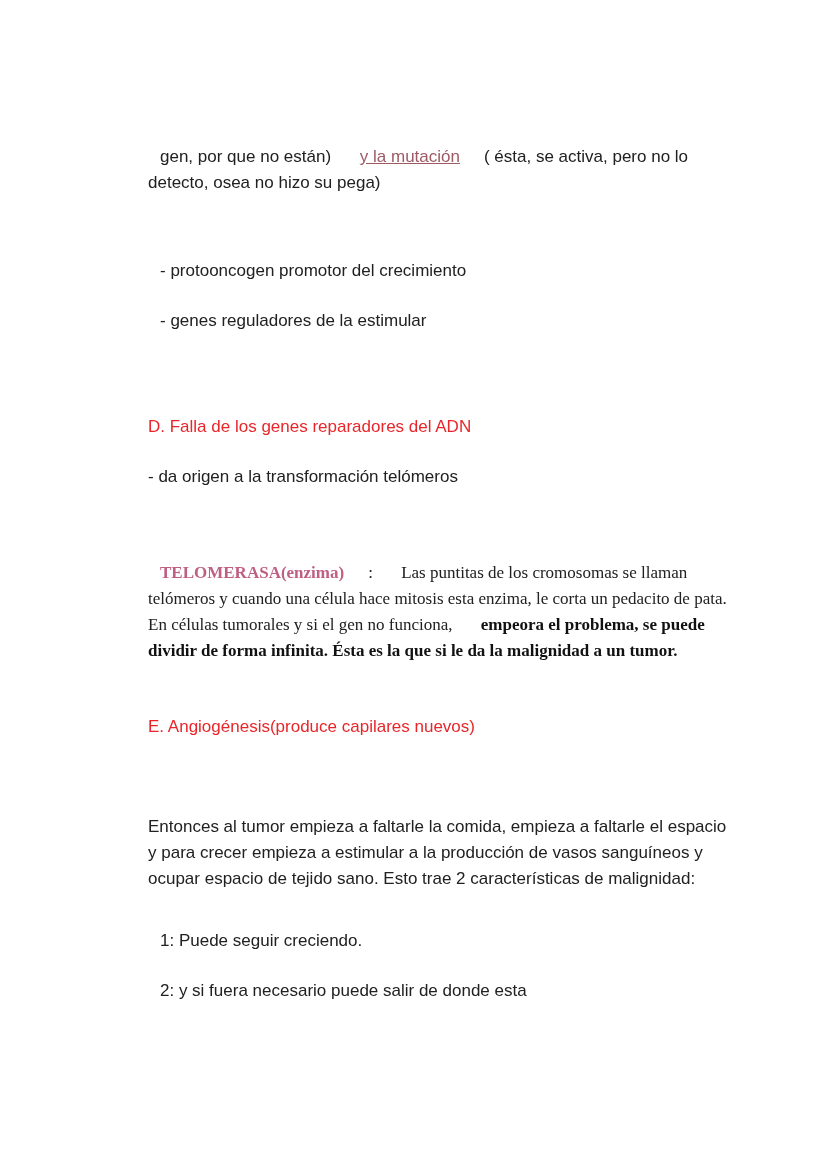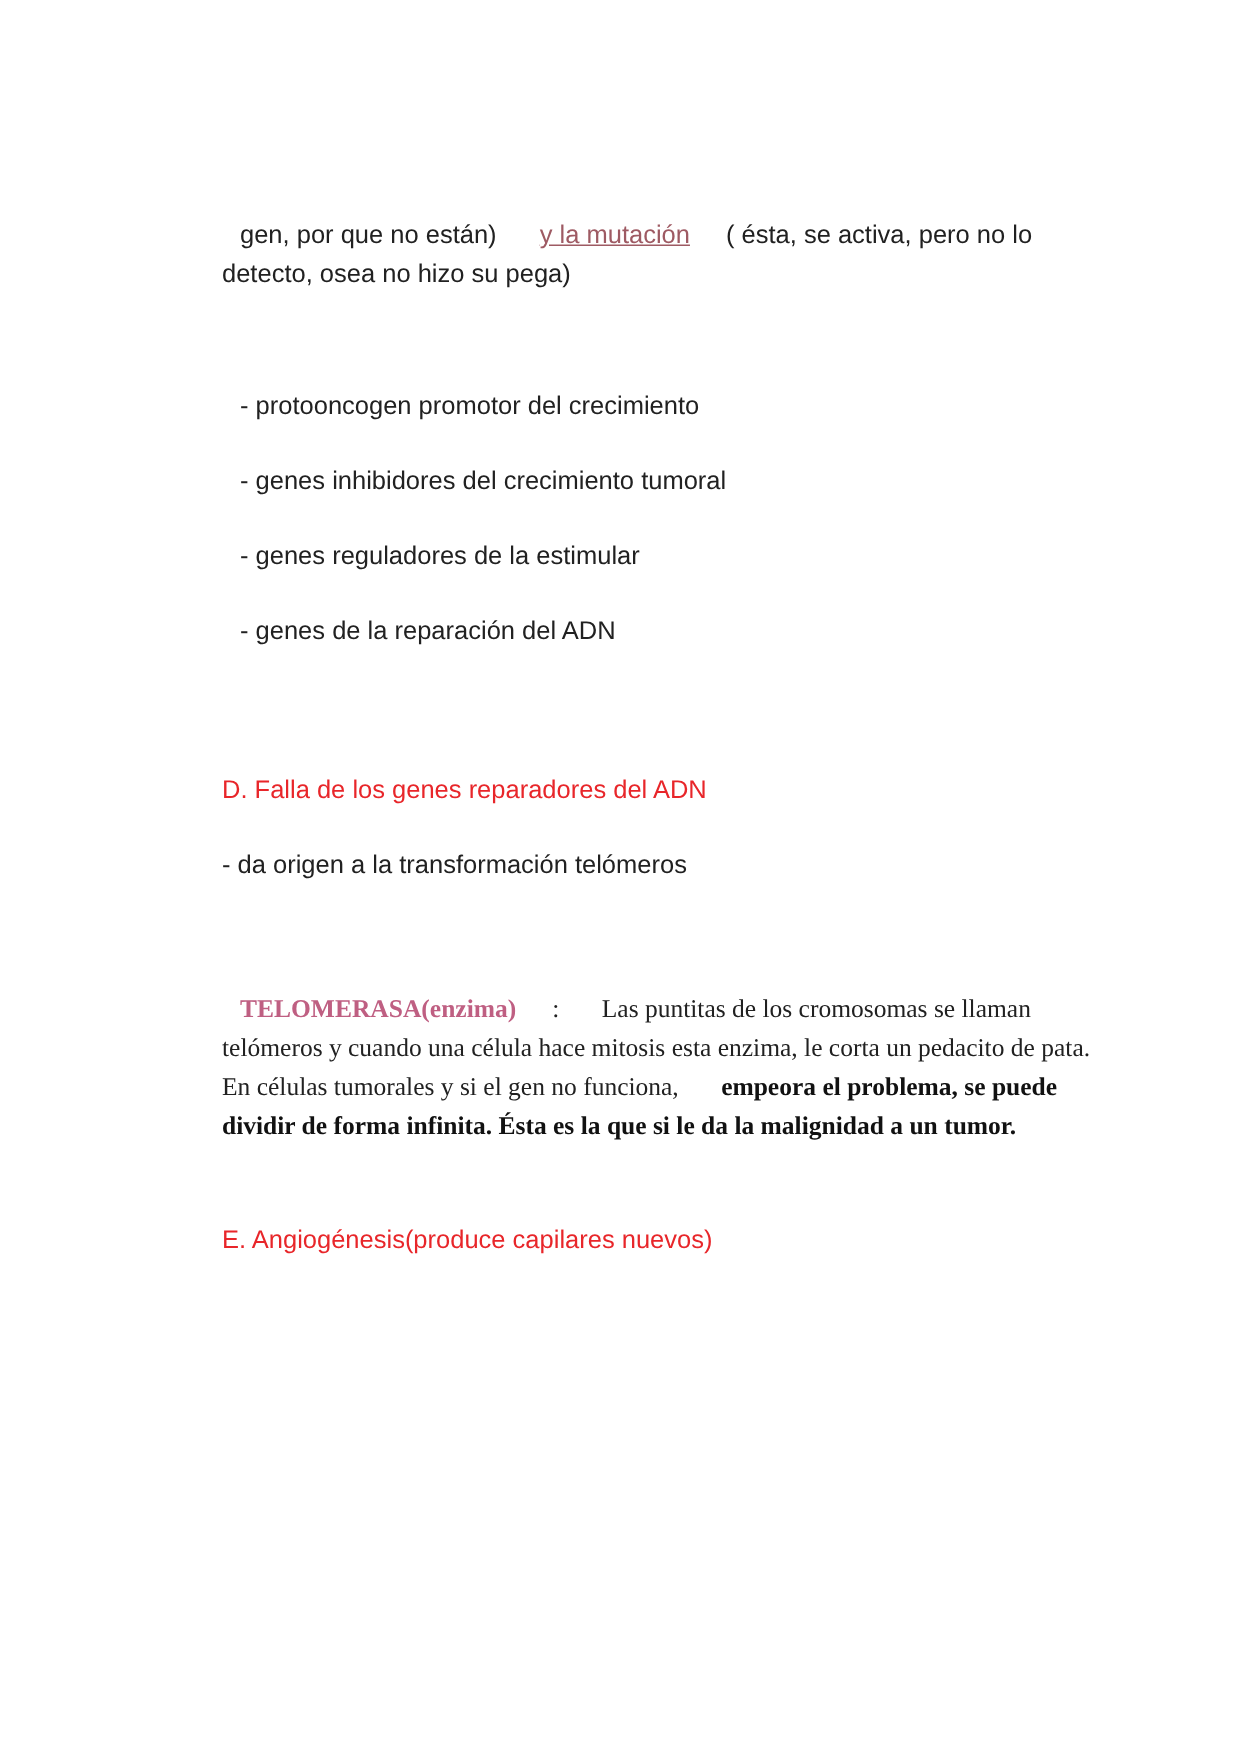--- a/index.html
+++ b/index.html
@@ -50,29 +50,32 @@
 </head>
 <body>
 
 <div class="page">
   <div class="content">
 
     <p class="para"><span>gen, por que no están) </span><span class="mutation-link">y la mutación</span><span>( ésta, se activa, pero no lo detecto, osea no hizo su pega)</span></p>
 
     <div class="list-block">
       <p>- protooncogen promotor del crecimiento</p>
-      <p>- genes inhibidores del crecimiento tumoral</p>
       <p>- genes reguladores de la estimular</p>
-      <p>- genes de la reparación del ADN</p>
     </div>
 
     <p class="heading section-d">D. Falla de los genes reparadores del ADN</p>
     <p class="section-d-body">- da origen a la transformación telómeros</p>
 
     <p class="telomerasa-block"><span class="telomerasa-label">TELOMERASA(enzima)</span><span>: </span><span>Las puntitas de los cromosomas se llaman telómeros y cuando una célula hace mitosis esta enzima, le corta un pedacito de pata.   En células tumorales y si el gen no funciona, </span><span class="bold">empeora el problema, se puede dividir de forma infinita. Ésta es la que si le da la malignidad a un tumor.</span></p>
 
 
     <p class="heading section-e">E. Angiogénesis(produce capilares nuevos)</p>
 
+    <p>Entonces al tumor empieza a faltarle la comida, empieza a faltarle el espacio y para crecer empieza a estimular a la producción de vasos sanguíneos y ocupar espacio de tejido sano. Esto trae 2 características de malignidad:</p>
 
+    <div>
+      <p>1: Puede seguir creciendo.</p>
+      <p>2: y si fuera necesario puede salir de donde esta</p>
+    </div>
 
   </div>
 </div>
 
 </body></html>

